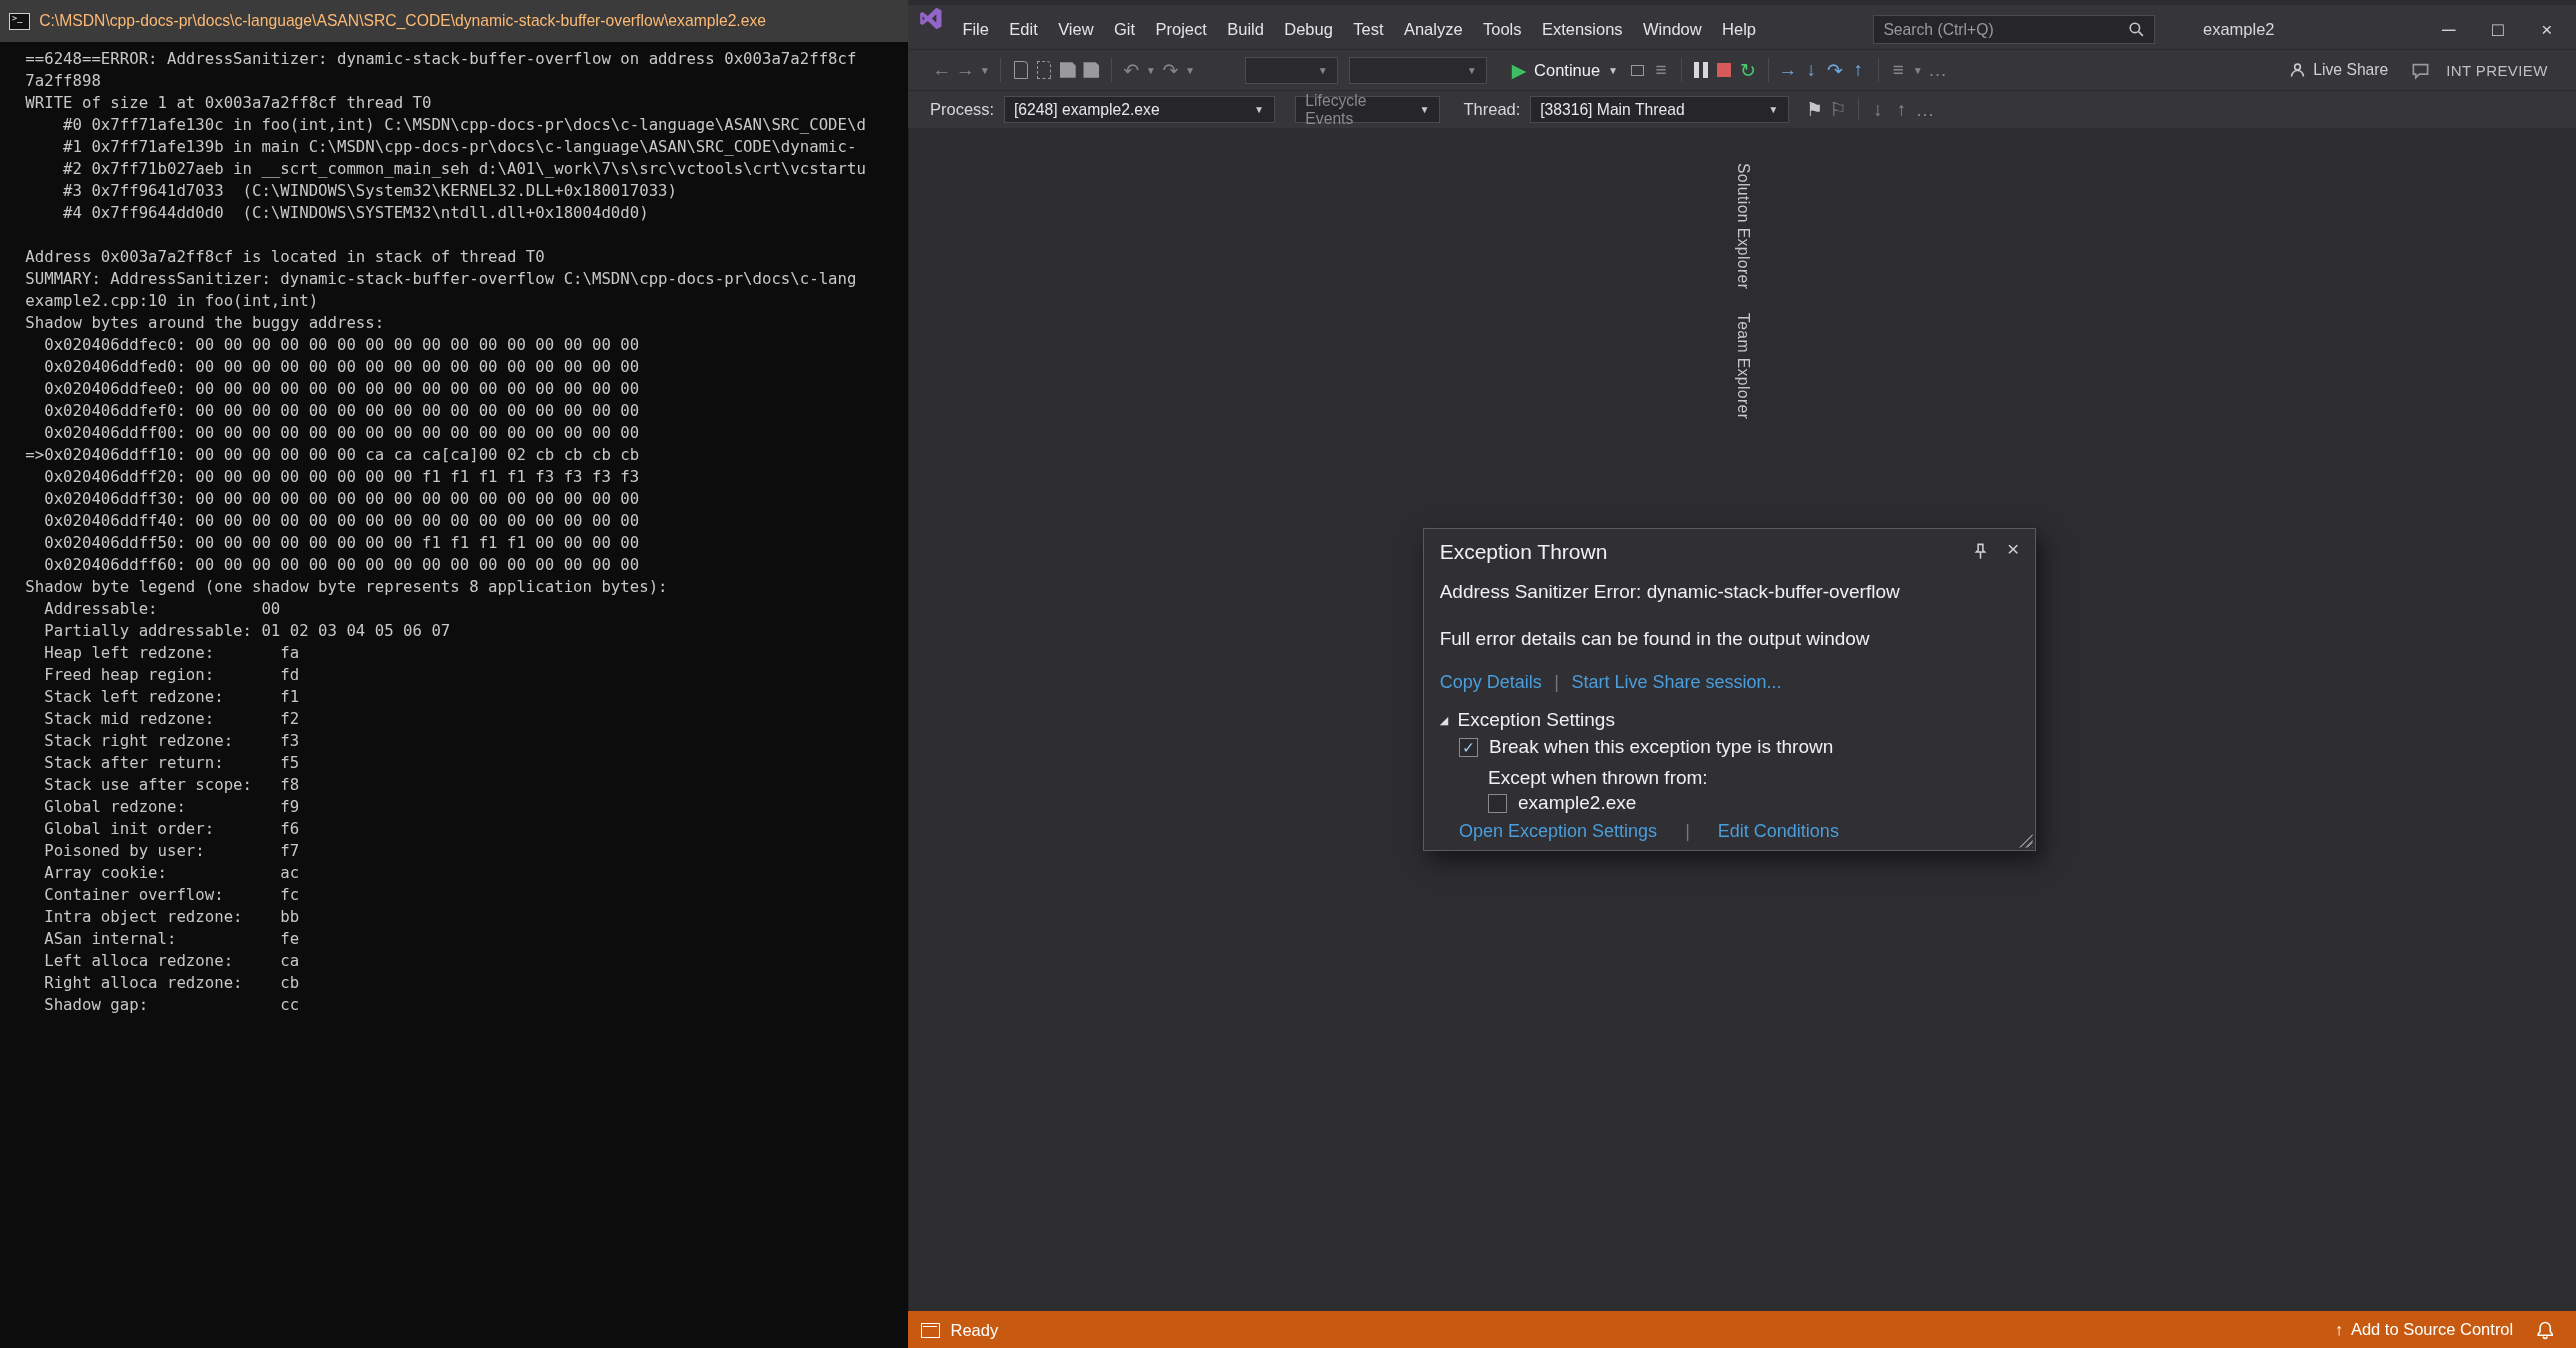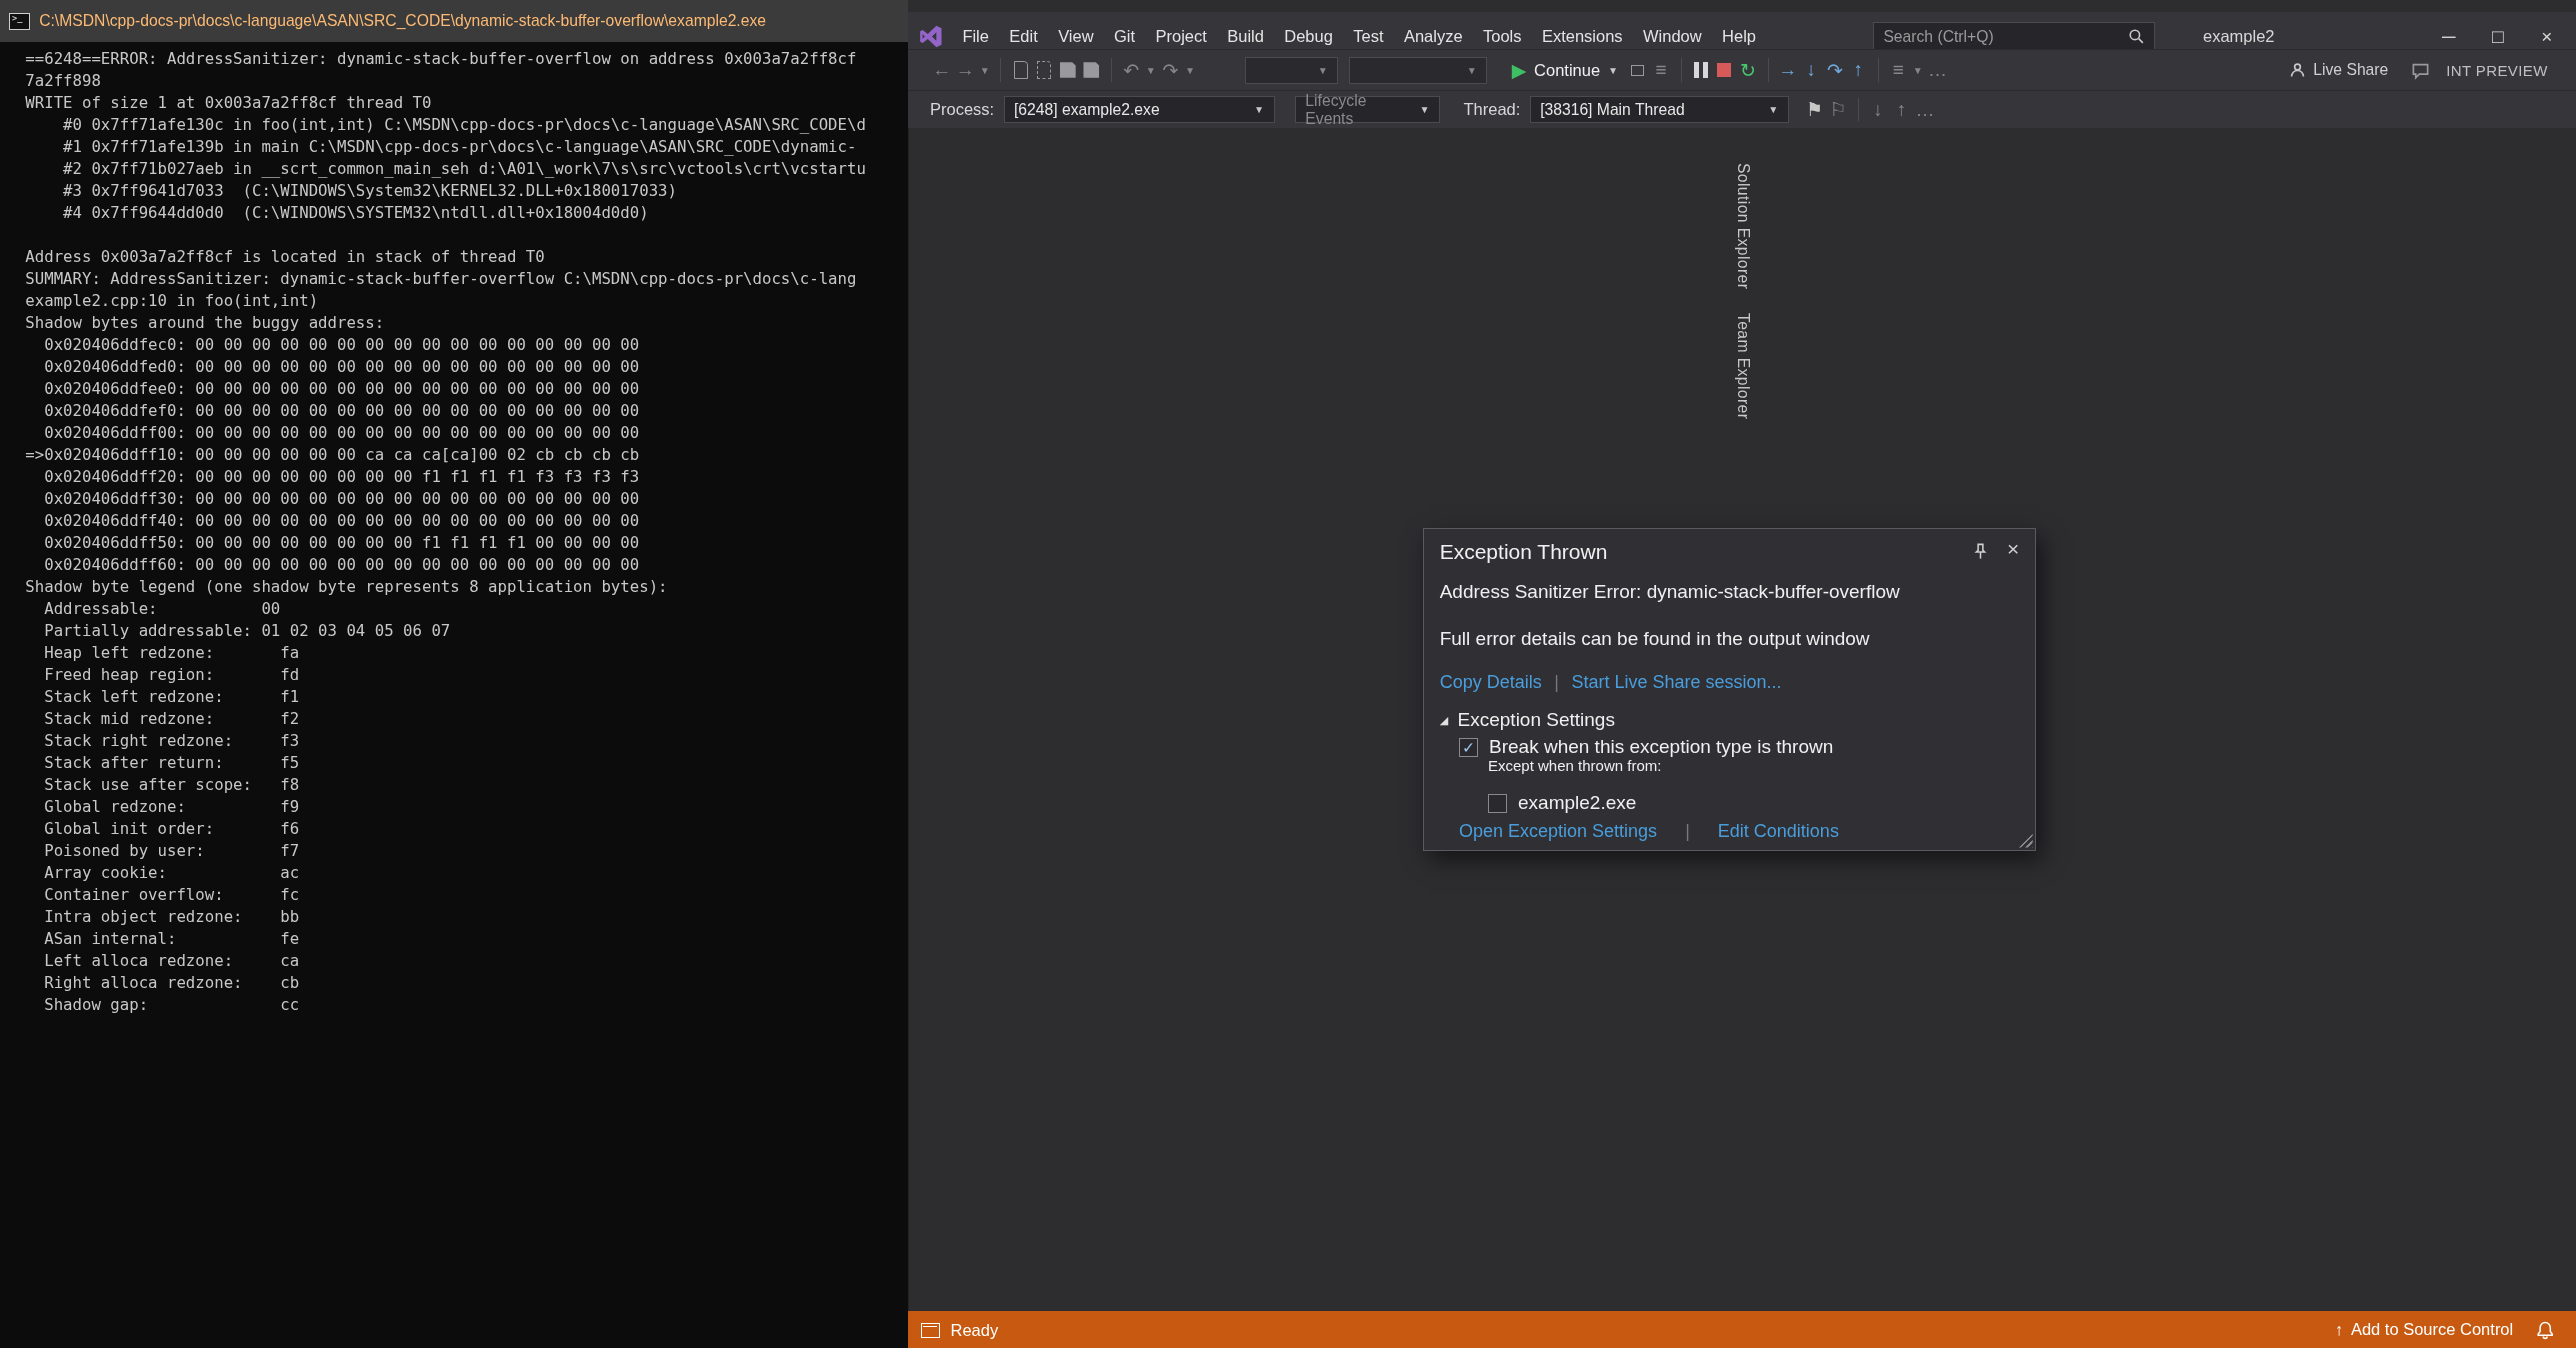--- a/index.html
+++ b/index.html
@@ -13,21 +13,21 @@
   .console-icon::after { content:">_"; position:absolute; left:1.6px; top:-0.8px; font:bold 8.6px "DejaVu Sans Mono",monospace; color:#cfcfcf; }
   .console-title { color:#fdba74; font-size:15.7px; white-space:nowrap; overflow:hidden; }
   .console-body { padding:6.3px 0 0 6.3px; font:15.7px/22px "DejaVu Sans Mono",monospace; color:#c8c8c8; }
   .cline { white-space:pre; height:22px;margin-left:19px; }
 
   
   .vs { position:absolute; left:908px; top:0; width:1668px; height:1349px; background:#2d2d30; overflow:hidden; }
   .vs > div, .vs > header, .vs > footer { position:absolute; left:0; width:1668px; }
 
   
-  .menubar { top:12px; height:49px; background:#35353a; display:flex; align-items:center; padding-left:9.4px; }
+  .menubar { top:5px; height:49px; background:#35353a; display:flex; padding-left:9.4px; }
   .vslogo { width:27px; height:27px; margin-right:7.8px; flex:0 0 auto; }
   .menus { display:flex; align-items:center; }
   .menu-item { padding:0 10.2px; font-size:16.5px; color:#e4e4e4; line-height:49px; cursor:default; }
   .searchbox { position:absolute; left:965px; top:10.2px; width:282px; height:29px; background:#26262a; border:0.8px solid #4a4a4f; display:flex; align-items:center; padding:0 9.4px; }
   .search-ph { color:#9a9a9a; font-size:15.7px; flex:1; }
   .soltitle { position:absolute; left:1295px; top:0; line-height:49px; font-size:16.5px; color:#d8d8d8; }
   .winbtns { position:absolute; right:4.7px; top:0; height:49px; display:flex; }
   .winbtn { width:49px; height:49px; display:flex; align-items:center; justify-content:center; color:#d8d8d8; font-size:19px; }
 
   
@@ -159,21 +159,21 @@
   .xp-close { right:15.7px; top:7.8px; font-size:21px; color:#d0d0d0; }
   .xp-msg { left:15.7px; top:52px; font-size:19px; }
   .xp-detail { left:15.7px; top:99px; font-size:19px; }
   .xp-links { left:15.7px; top:143px; font-size:18px; display:flex; gap:12.5px; }
   .xp-links2 { left:35px; top:292px; font-size:18px; display:flex; gap:28px;align-items:center; }
   .xlink { color:#4a9edc; }
   .xsep { color:#787878; }
   .xp-exp { left:15.7px; top:180px; font-size:19px; display:flex; align-items:center; gap:9.4px; }
   .xp-exp .tri { font-size:11px; color:#e0e0e0; }
   .xp-cb1 { left:35px; top:207px; }
-  .xp-except { left:64px; top:228px; font-size:15px; }
+  .xp-except { left:64px; top:238px; font-size:19px; }
   .xp-cb2 { left:64px; top:263px; }
   .cbrow { display:flex; align-items:center; gap:11px; font-size:19px; }
   .cbox { width:19px; height:19px; background:#2a2a2e; border:0.8px solid #8a8a8e; color:#9cc9ee; font-size:15.7px; line-height:17px; text-align:center; }
   .xp-grip { right:2.4px; bottom:2.4px; width:14px; height:14px; clip-path:polygon(100% 0,100% 100%,0 100%); background:repeating-linear-gradient(135deg,#8a8a8a 0 1.6px,transparent 1.6px 4.7px); }
 </style>
 </head>
 <body>
 
 <div id="root">
 

